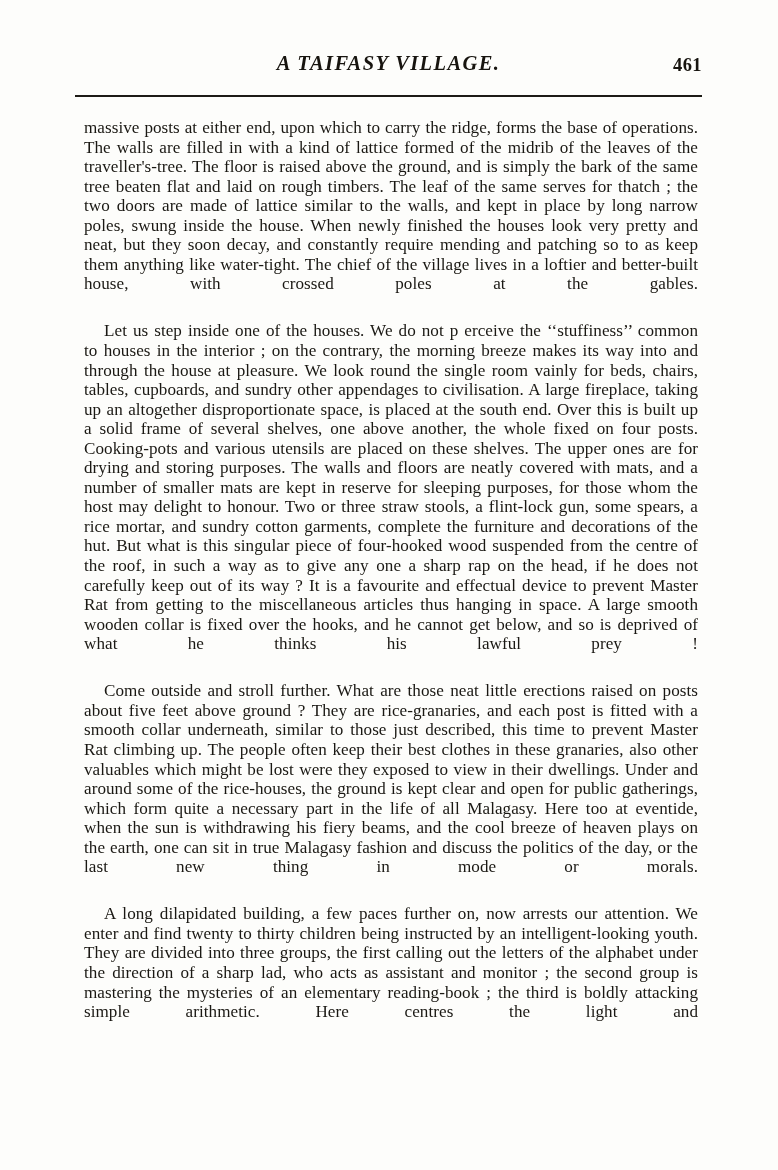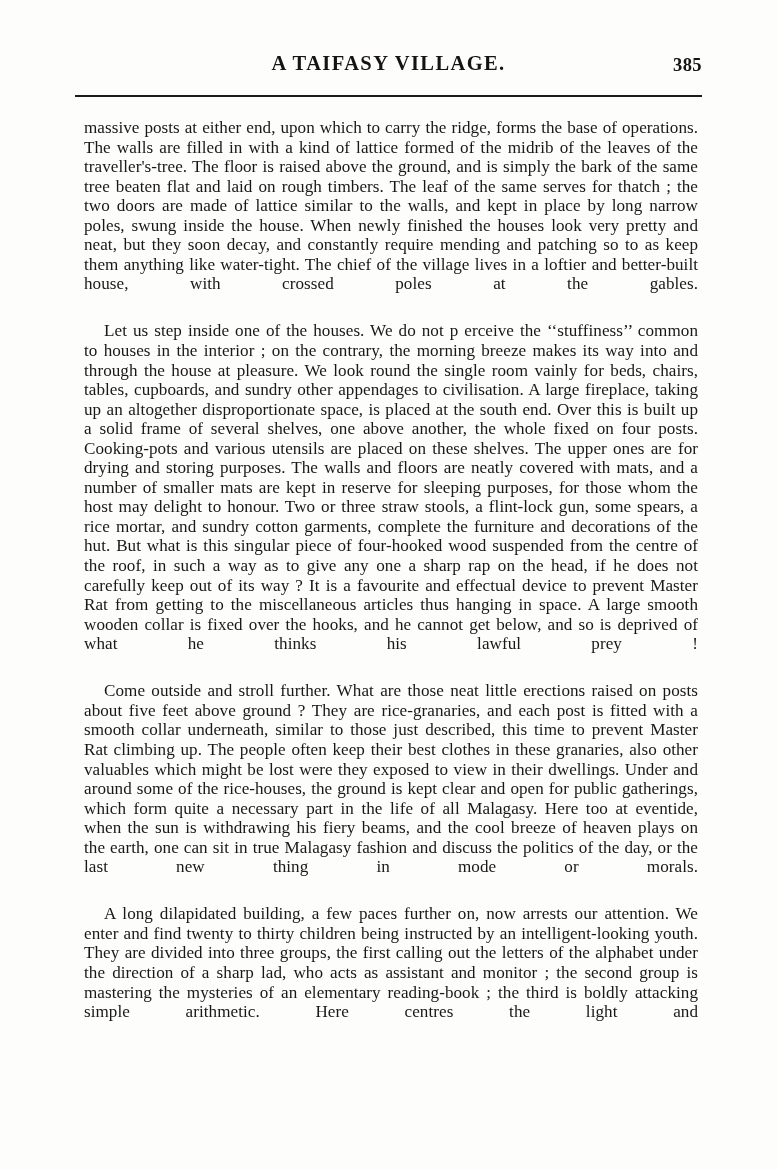--- a/index.html
+++ b/index.html
@@ -29,20 +29,21 @@
     top: 52px;
     width: 627px;
     height: 34px;
   }
   .header-title {
     position: absolute;
     left: 0;
     right: 0;
     top: 0;
     text-align: center;
+    font-style: italic;
     font-weight: 700;
     font-size: 20.5px;
     letter-spacing: 1.4px;
     color: #17140f;
     white-space: nowrap;
   }
   .folio {
     position: absolute;
     right: 0;
     top: 3px;
@@ -89,21 +90,21 @@
     width: 100%;
   }
 </style>
 </head>
 <body>
 
 <div class="page">
 
   <div class="header">
     <div class="header-title">A TAIFASY VILLAGE.</div>
-    <div class="folio">385</div>
+    <div class="folio">461</div>
   </div>
 
   <div class="head-rule"></div>
 
   <div class="body-block">
     <p class="para first">massive posts at either end, upon which to carry the ridge, forms the base of operations. The walls are filled in with a kind of lattice formed of the midrib of the leaves of the traveller's-tree. The floor is raised above the ground, and is simply the bark of the same tree beaten flat and laid on rough timbers. The leaf of the same serves for thatch ; the two doors are made of lattice similar to the walls, and kept in place by long narrow poles, swung inside the house. When newly finished the houses look very pretty and neat, but they soon decay, and constantly require mending and patching so to as keep them anything like water-tight. The chief of the village lives in a loftier and better-built house, with crossed poles at the gables.</p>
     <p class="para">Let us step inside one of the houses. We do not p erceive the ‘‘stuffiness’’ common to houses in the interior ; on the contrary, the morning breeze makes its way into and through the house at pleasure. We look round the single room vainly for beds, chairs, tables, cupboards, and sundry other appendages to civilisation. A large fireplace, taking up an altogether disproportionate space, is placed at the south end. Over this is built up a solid frame of several shelves, one above another, the whole fixed on four posts. Cooking-pots and various utensils are placed on these shelves. The upper ones are for drying and storing purposes. The walls and floors are neatly covered with mats, and a number of smaller mats are kept in reserve for sleeping purposes, for those whom the host may delight to honour. Two or three straw stools, a flint-lock gun, some spears, a rice mortar, and sundry cotton garments, complete the furniture and decorations of the hut. But what is this singular piece of four-hooked wood suspended from the centre of the roof, in such a way as to give any one a sharp rap on the head, if he does not carefully keep out of its way ? It is a favourite and effectual device to prevent Master Rat from getting to the miscellaneous articles thus hanging in space. A large smooth wooden collar is fixed over the hooks, and he cannot get below, and so is deprived of what he thinks his lawful prey !</p>
     <p class="para">Come outside and stroll further. What are those neat little erections raised on posts about five feet above ground ? They are rice-granaries, and each post is fitted with a smooth collar underneath, similar to those just described, this time to prevent Master Rat climbing up. The people often keep their best clothes in these granaries, also other valuables which might be lost were they exposed to view in their dwellings. Under and around some of the rice-houses, the ground is kept clear and open for public gatherings, which form quite a necessary part in the life of all Malagasy. Here too at eventide, when the sun is withdrawing his fiery beams, and the cool breeze of heaven plays on the earth, one can sit in true Malagasy fashion and discuss the politics of the day, or the last new thing in mode or morals.</p>
     <p class="para">A long dilapidated building, a few paces further on, now arrests our attention. We enter and find twenty to thirty children being instructed by an intelligent-looking youth. They are divided into three groups, the first calling out the letters of the alphabet under the direction of a sharp lad, who acts as assistant and monitor ; the second group is mastering the mysteries of an elementary reading-book ; the third is boldly attacking simple arithmetic. Here centres the light and</p>
   </div>

